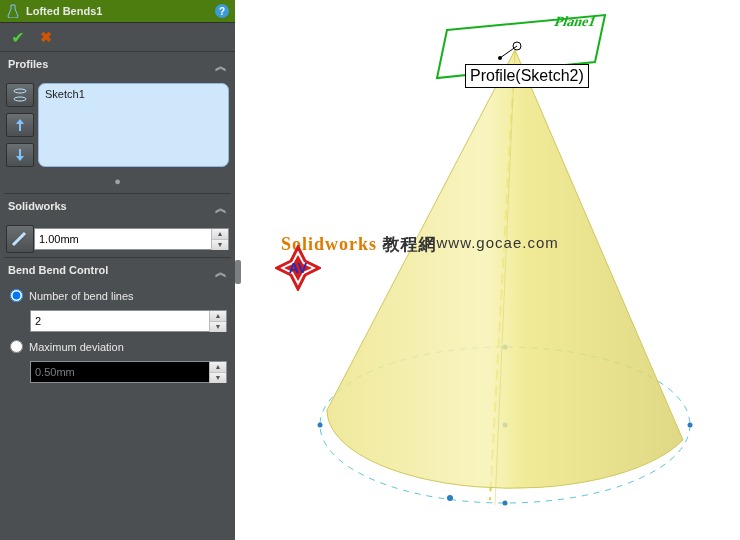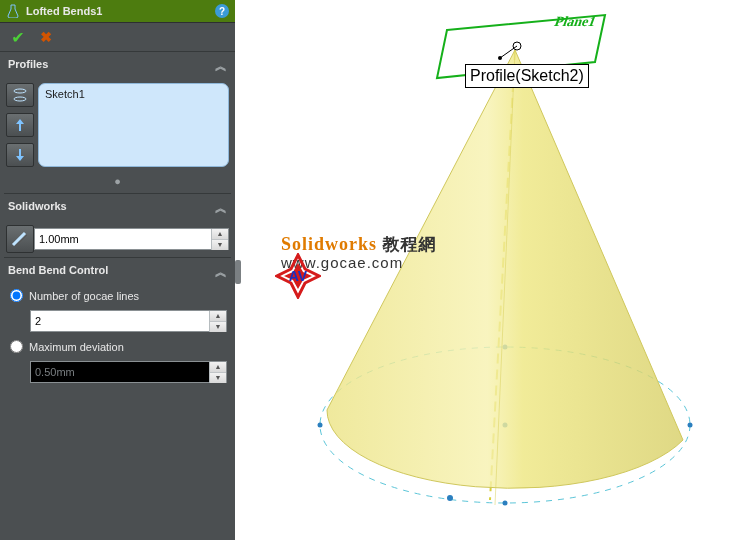--- a/index.html
+++ b/index.html
@@ -36,21 +36,21 @@
   .indent{padding-left:30px;padding-right:8px}
   .spacer{flex:1}
   
   .viewport{flex:1;height:540px;position:relative;background:#ffffff;overflow:hidden}
   .viewport svg{position:absolute;left:0;top:0}
   .grip{position:absolute;left:235px;top:260px;width:6px;height:24px;background:#7b8083;border-radius:2px}
   .profile-tag{position:absolute;left:230px;top:64px;background:#fff;border:1px solid #000;padding:2px 4px;font-size:16px;color:#000}
   
   .wm{position:absolute;left:40px;top:235px;display:flex;align-items:center;gap:6px;pointer-events:none}
   .wm-logo{font-size:26px;font-weight:bold;color:#d51b1b;position:relative}
-  .wm-text{display:flex;flex-direction:column;line-height:1.1}
+  .wm-text{display:flex;flex-direction:row;line-height:1.1}
   .wm-text .l1{font-family:'Comic Sans MS',cursive;font-size:18px;color:#e07b00;font-weight:bold;letter-spacing:1px}
   .wm-text .l1 .cn{font-family:KaiTi,STKaiti,serif;color:#333;font-size:17px}
   .wm-text .l2{font-family:Liberation Sans, sans-serif;color:#333;font-size:15px;letter-spacing:1px}
   .plane-label{position:absolute;left:320px;top:14px;color:#15b01a;font-family:'Comic Sans MS',cursive;font-size:14px;font-weight:bold;transform:skewX(-20deg)}
 </style>
 </head>
 <body>
 
 <div class="app">
 
@@ -119,21 +119,21 @@
       </div>
     </div>
     <div class="divider"></div>
 
     <div class="section-head">
       <span>Bend Bend Control</span>
       <span class="chev">︽</span>
     </div>
     <label class="radio-row">
       <input type="radio" name="bendmode" checked="" style="">
-      <span>Number of gocae lines</span>
+      <span>Number of bend lines</span>
     </label>
     <div class="row indent">
       <div class="num-field">
         <input value="2" style="">
         <div class="spin">
             <div>▲</div>
             <div>▼</div>
           </div>
       </div>
     </div>

